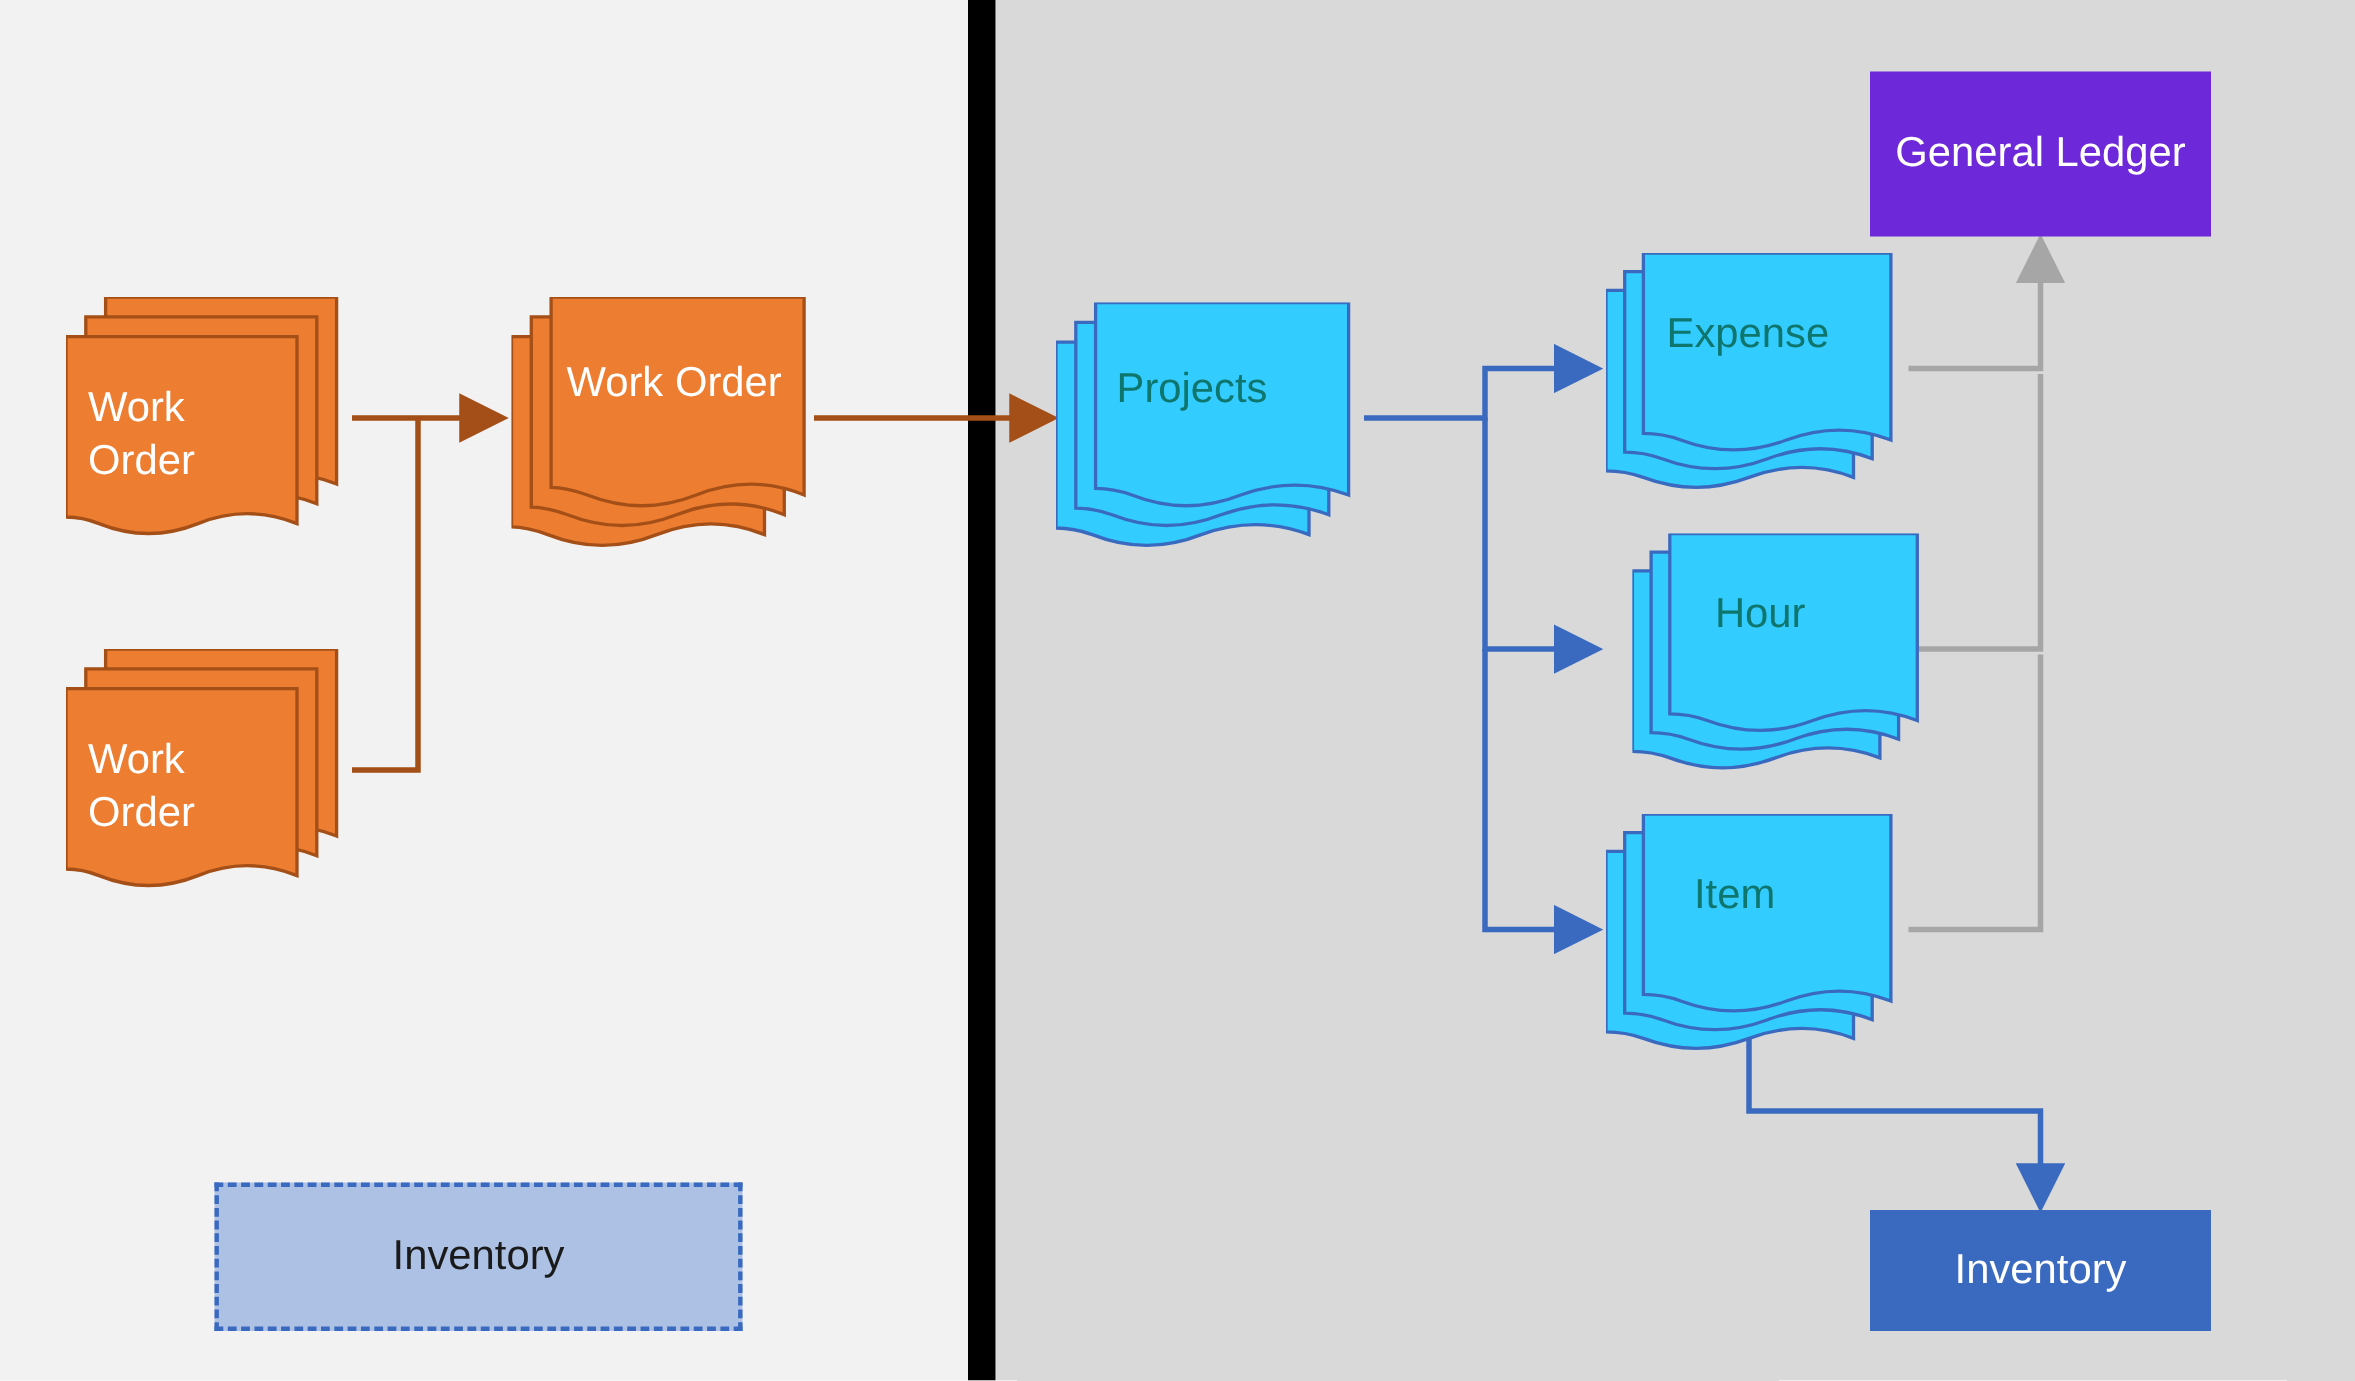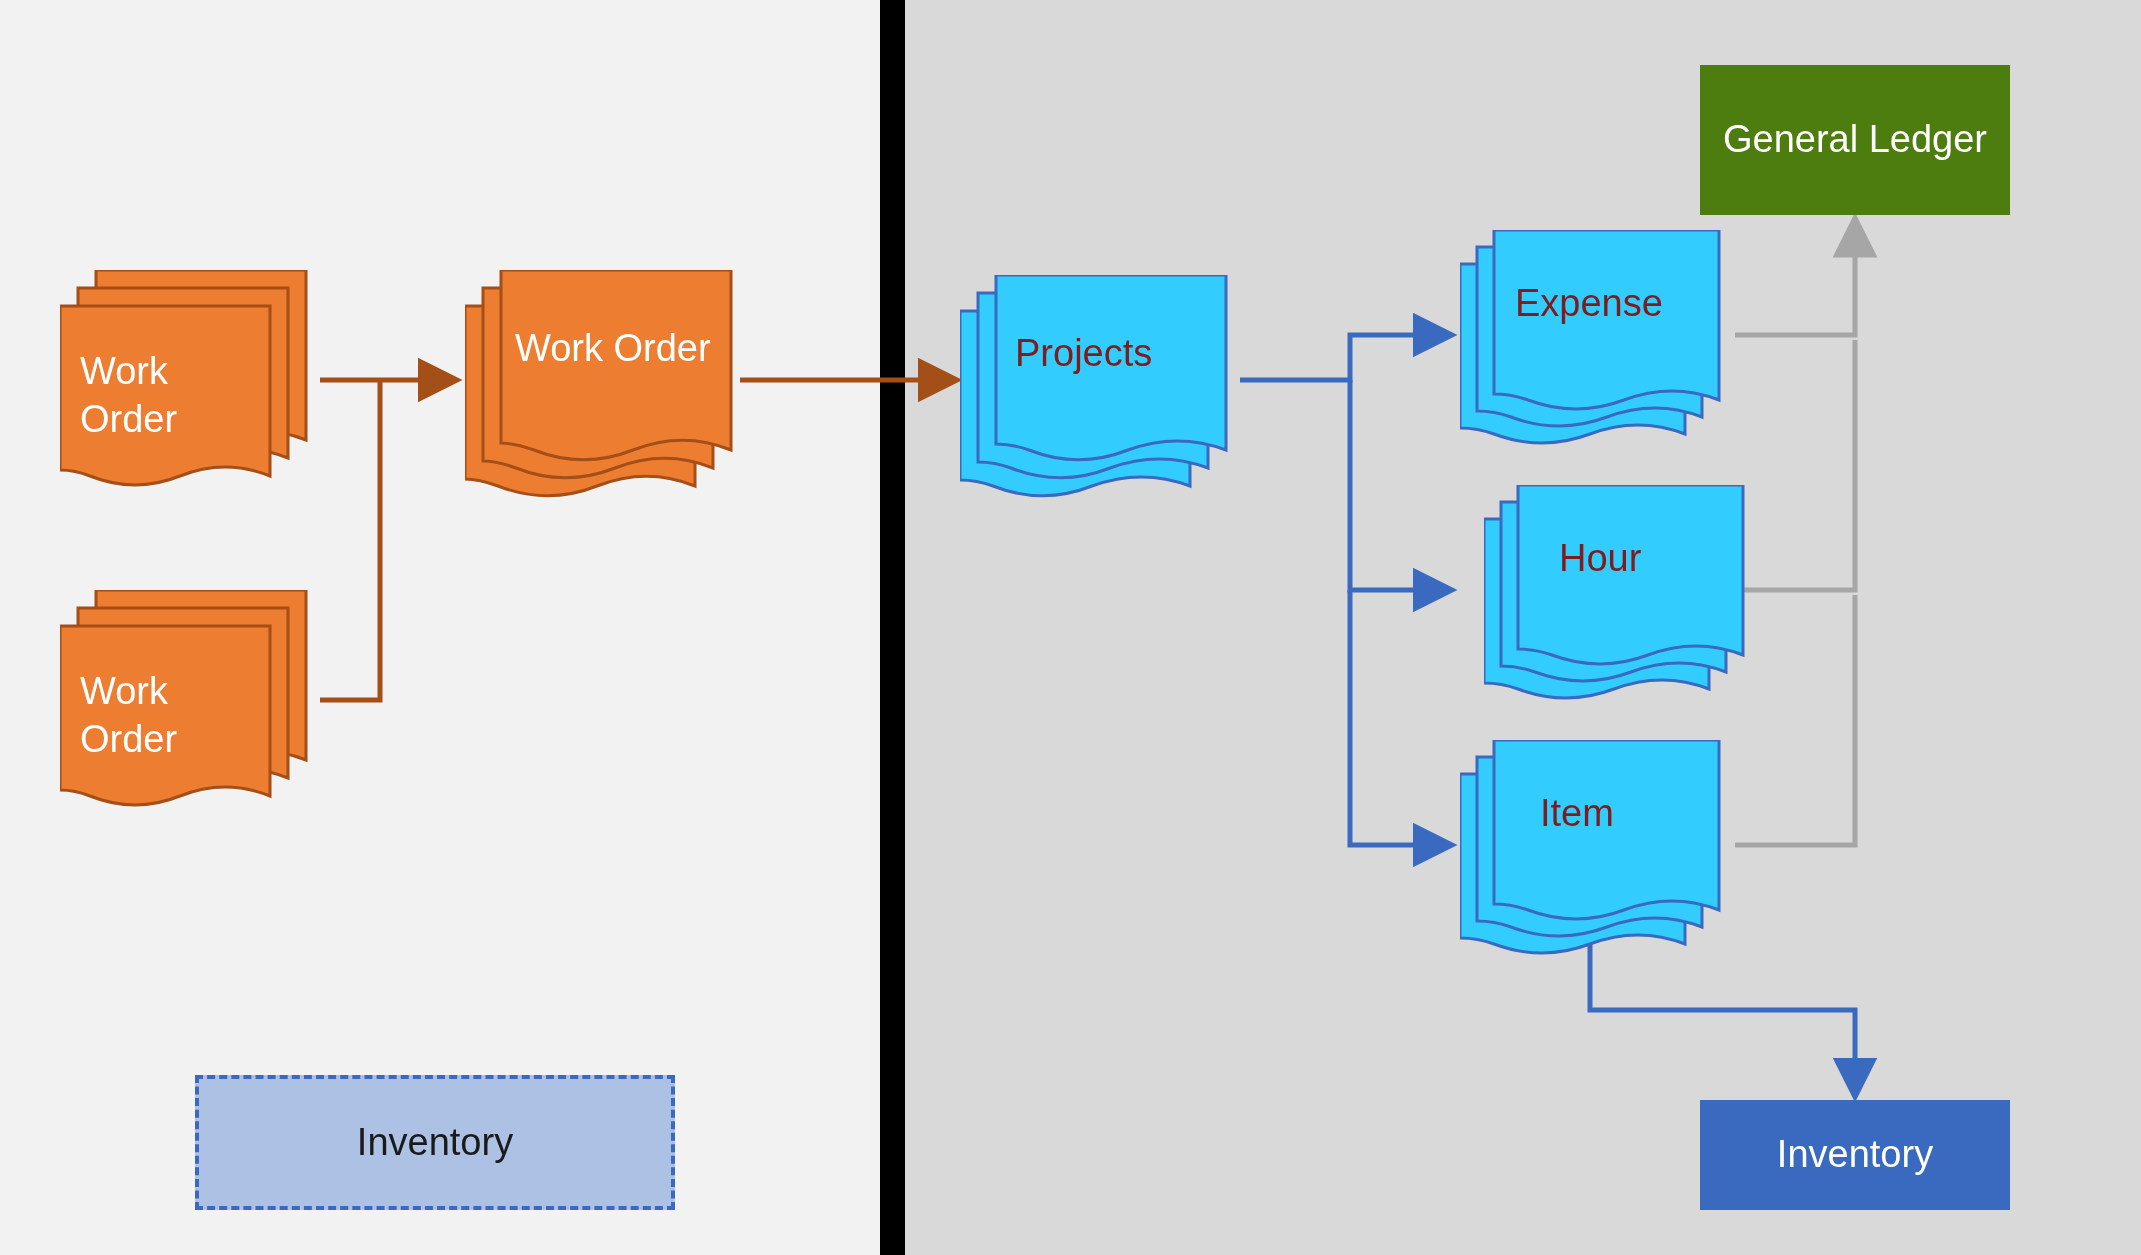--- a/index.html
+++ b/index.html
@@ -48,34 +48,34 @@
     position: absolute;
     left: 0;
     top: 0;
   }
   .doc-label {
     position: absolute;
     font-size: 38px;
     line-height: 1.25;
   }
   .doc-label.white { color: #ffffff; }
-  .doc-label.black { color: #7f1d1d; }
+  .doc-label.black { color: #0f766e; }
 
   
   .box {
     position: absolute;
     display: flex;
     align-items: center;
     justify-content: center;
     font-size: 38px;
     text-align: center;
     line-height: 1.25;
   }
   .box.gl {
-    background: #4d7c0f;
+    background: #6d28d9;
     color: #ffffff;
   }
   .box.inv-right {
     background: #3a6abf;
     color: #ffffff;
   }
   .box.inv-left {
     background: #adc1e5;
     color: #1a1a1a;
     border: 4px dashed #3a6abf;

